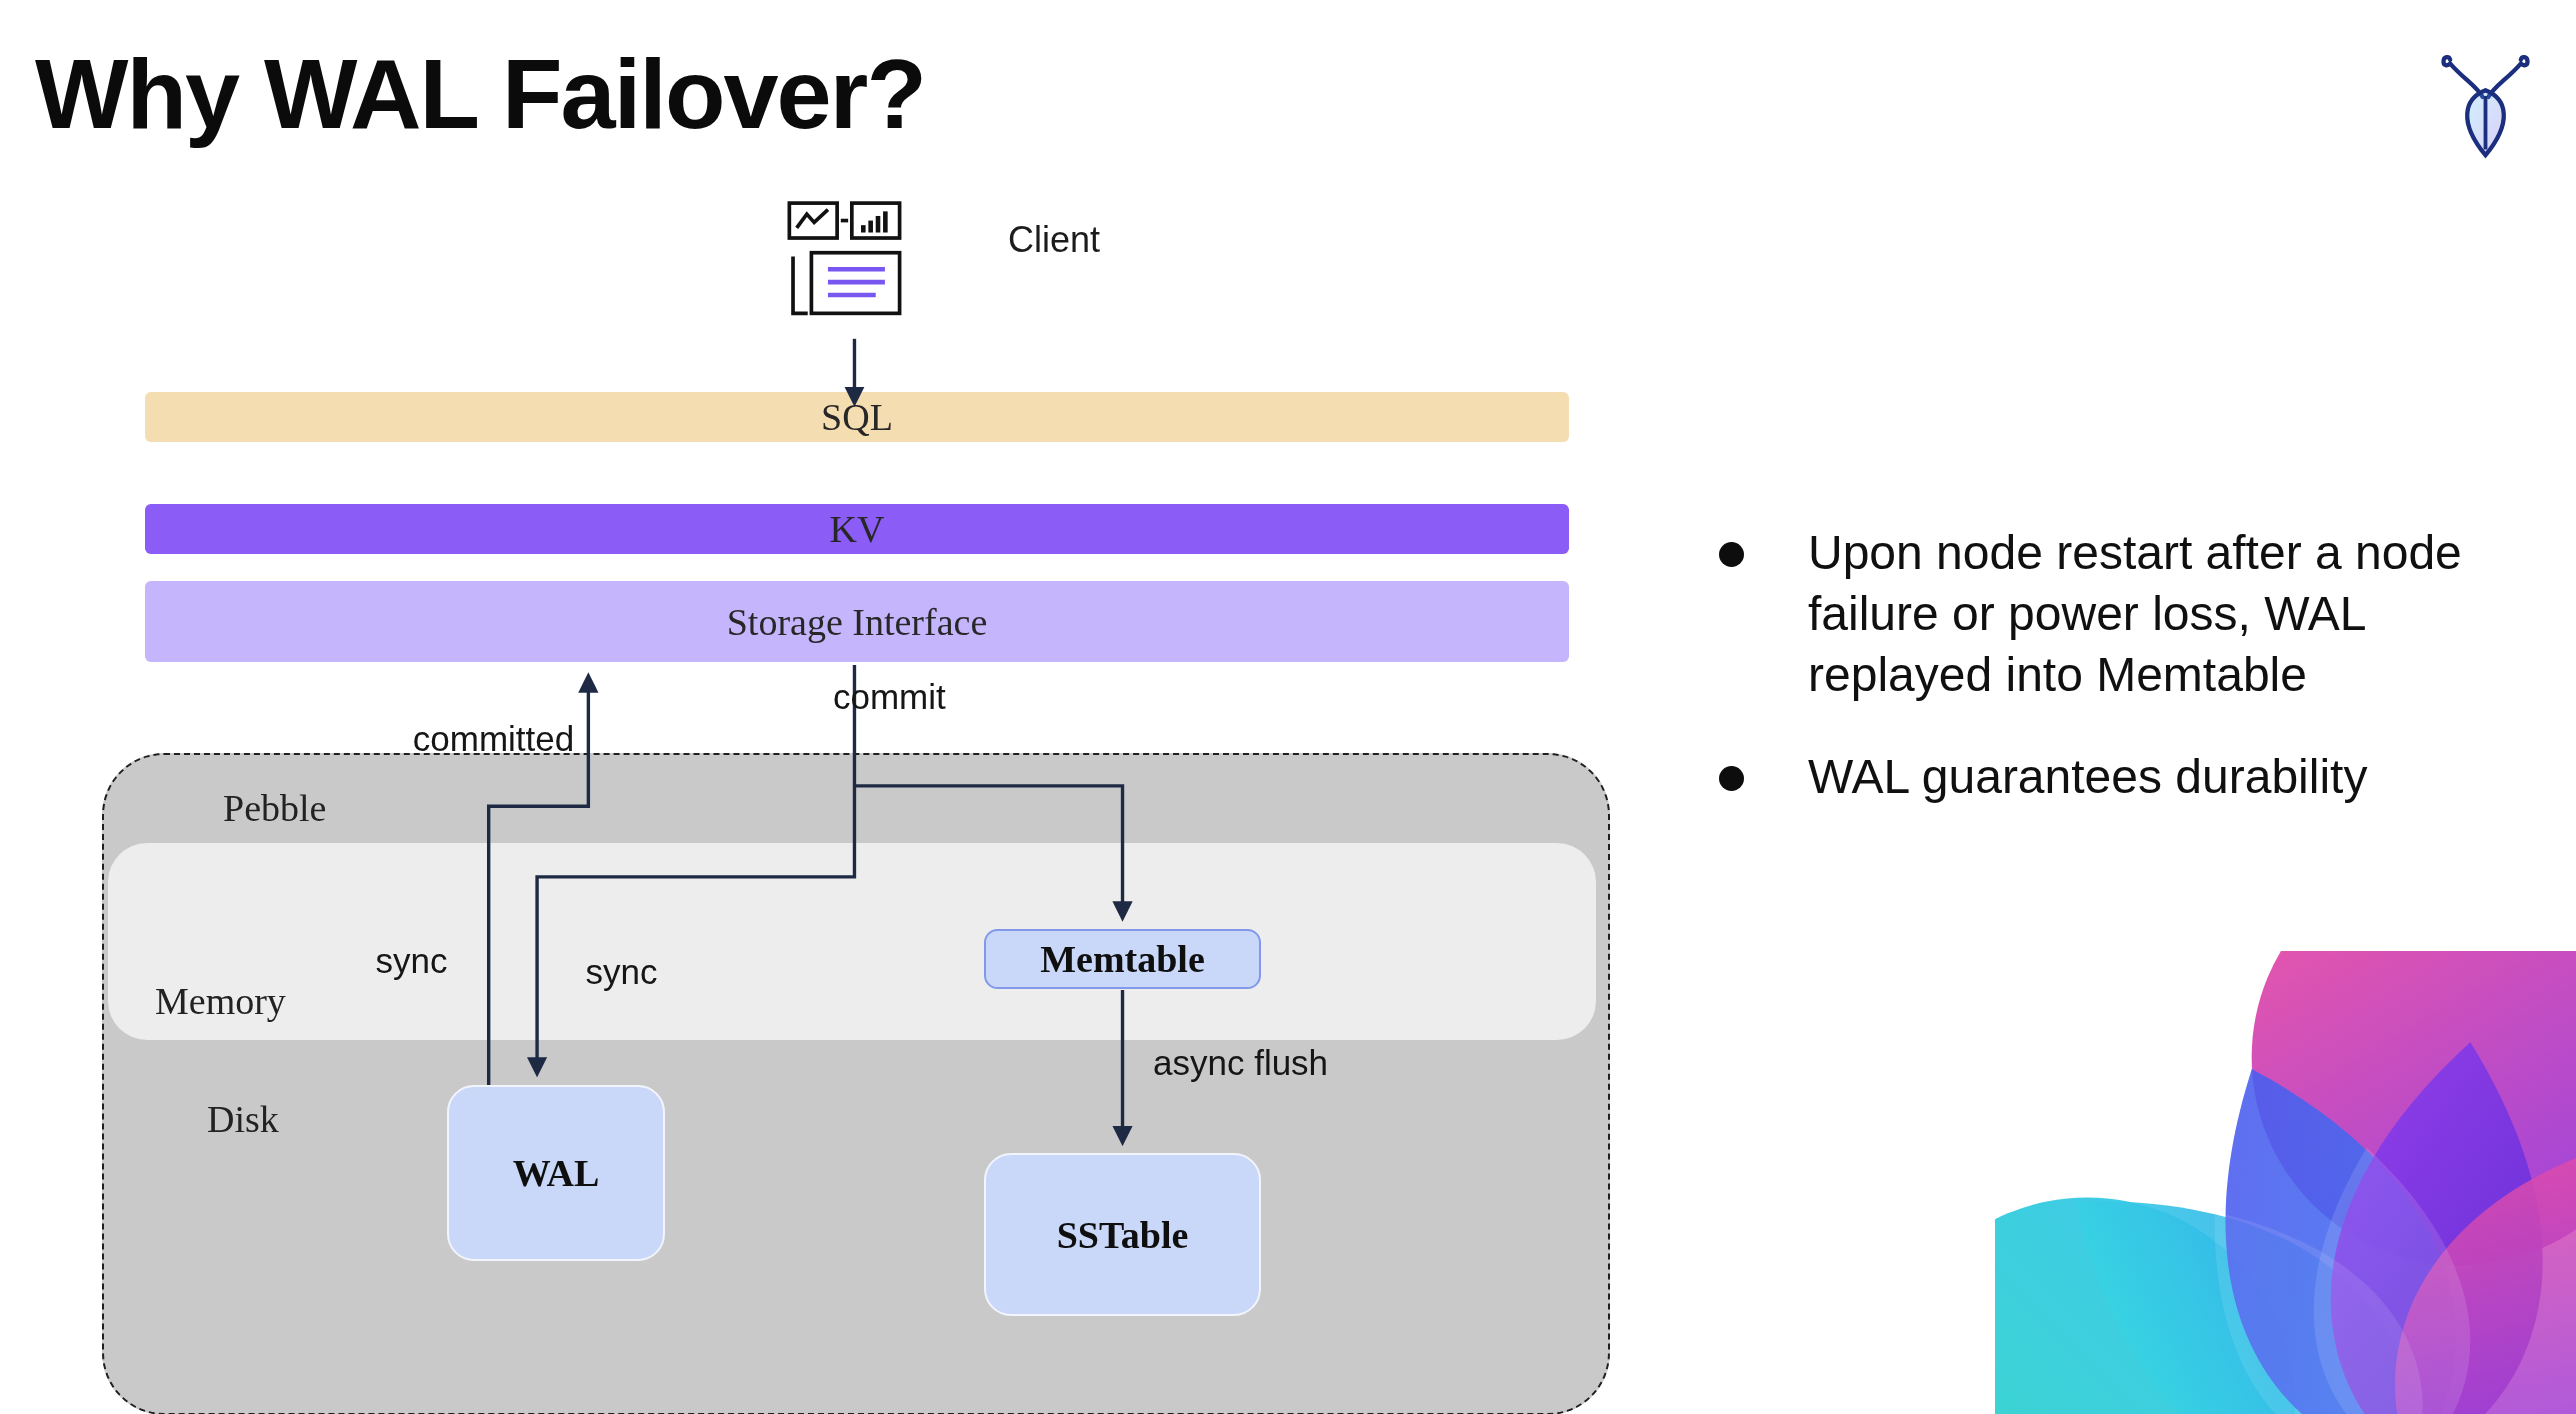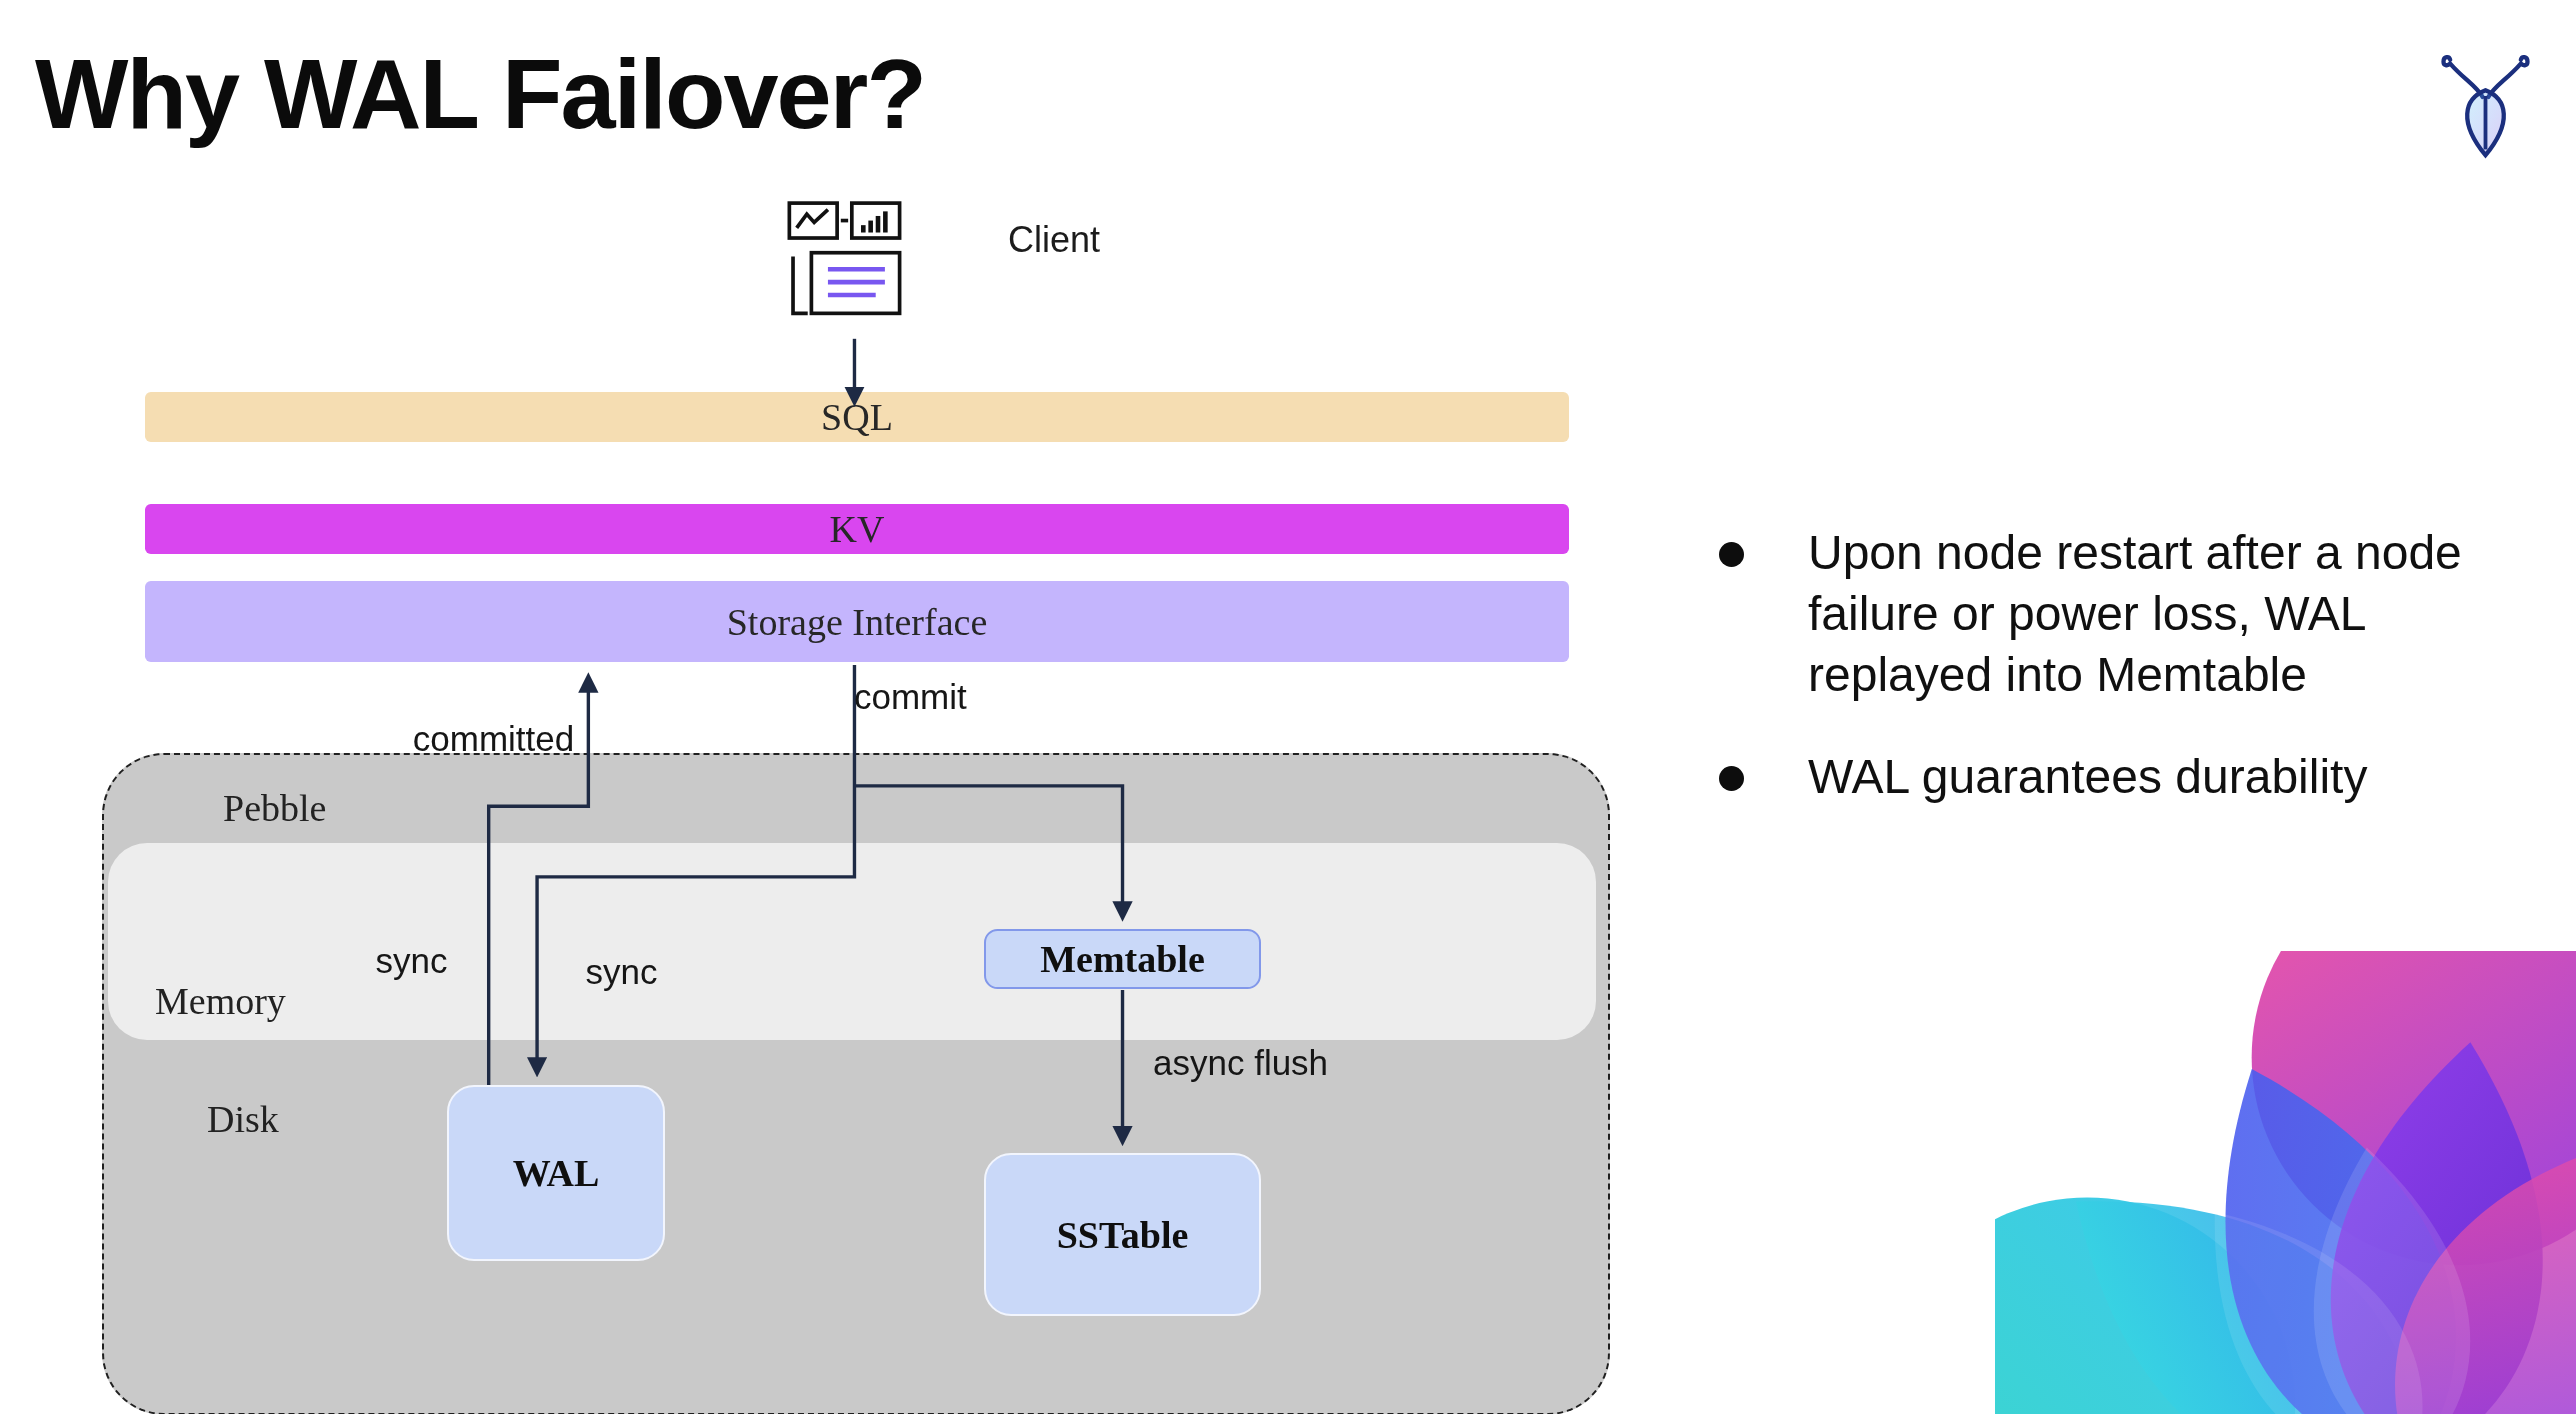--- a/index.html
+++ b/index.html
@@ -35,21 +35,21 @@
     position: absolute;
     left: 145px;
     width: 1424px;
     border-radius: 5.8px;
     display: flex; align-items: center; justify-content: center;
     font-family: "Liberation Serif", "DejaVu Serif", serif;
     font-size: 38px;
     color: #272727;
   }
   .bar-sql { top: 392px; height: 50px; background: #f5ddb2; }
-  .bar-kv { top: 504px; height: 50px; background: #d946ef; }
+  .bar-kv { top: 504px; height: 50px; background: #8b5cf6; }
   .bar-storage { top: 581px; height: 81px; background: #c4b5fd; }
 
   .pebble {
     position: absolute;
     left: 102px; top: 753px;
     width: 1508px; height: 662px;
     background: #c9c9c9;
     border: 2.9px dashed #1f1f1f;
     border-radius: 62px;
   }
@@ -94,21 +94,21 @@
 
   .connectors { position: absolute; left: 0; top: 0; width: 2576px; height: 1415px; pointer-events: none; }
 
   .edge-label {
     position: absolute;
     font-size: 35px;
     color: #161616;
     text-align: center;
   }
   .lbl-committed { left: 385px; top: 719px; width: 217px; }
-  .lbl-commit    { left: 854px; top: 677px; width: 194px; text-align: left; }
+  .lbl-commit    { left: 833px; top: 677px; width: 194px; text-align: left; }
   .lbl-sync-l    { left: 344px; top: 941px; width: 135px; }
   .lbl-sync-r    { left: 554px; top: 952px; width: 135px; }
   .lbl-async     { left: 1153px; top: 1043px; width: 290px; text-align: left; }
 
   .bullets {
     position: absolute;
     left: 1715px; top: 523px;
     width: 852px;
     list-style: none;
   }

